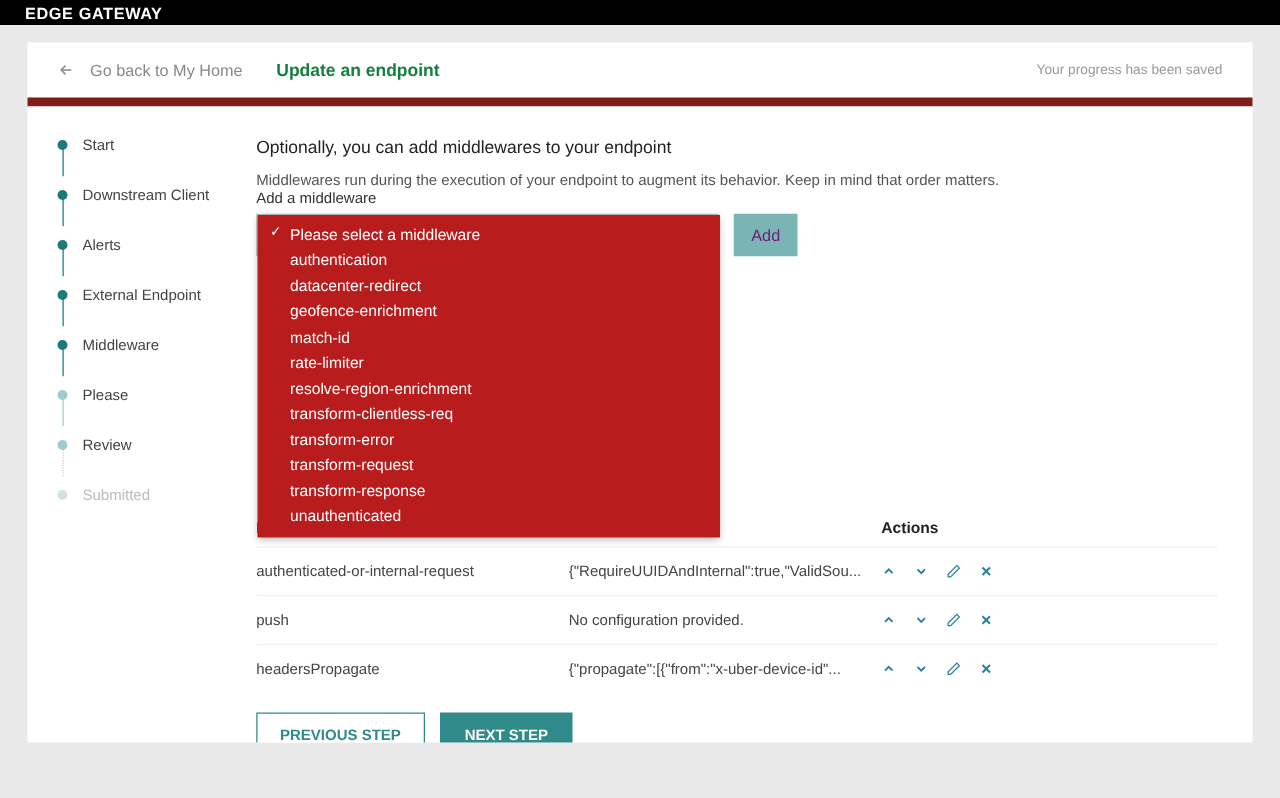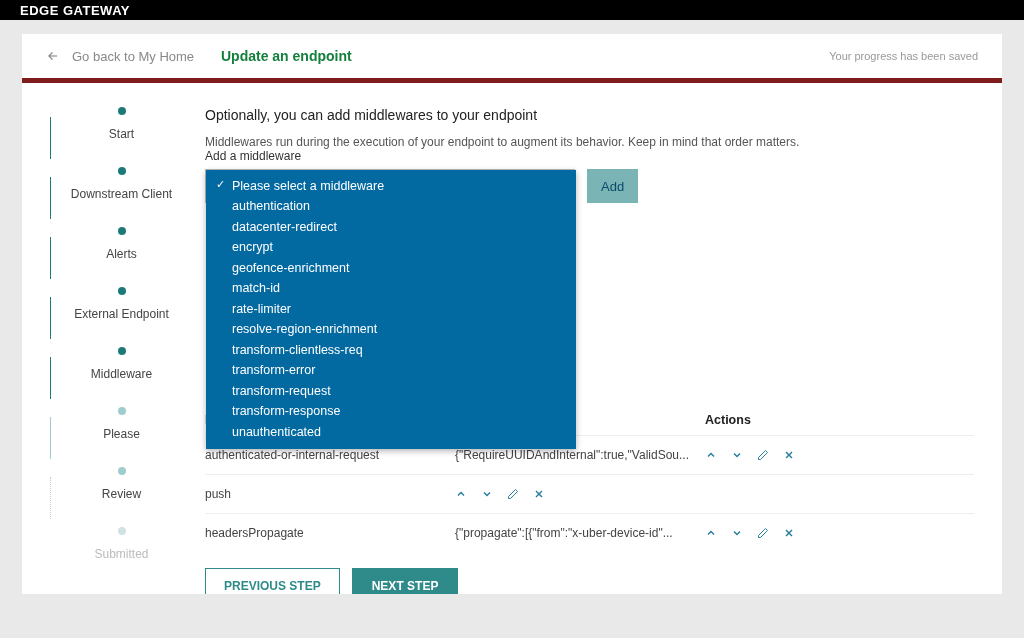--- a/index.html
+++ b/index.html
@@ -35,21 +35,21 @@
   width: 100%;
   height: 560px;
   display: flex;
   flex-direction: column;
   position: relative;
 }
 .panel-header {
   display: flex;
   align-items: center;
   padding: 14px 24px;
-  border-bottom: 5px solid #7f1d1d;
+  border-bottom: 7px solid #7f1d1d;
 }
 .back-link {
   display: flex;
   align-items: center;
   color: #888;
   font-size: 13px;
   width: 175px;
   gap: 12px;
 }
 .back-arrow svg { display:block; }
@@ -74,21 +74,20 @@
   position: relative;
 }
 .step {
   display: flex;
   align-items: center;
   gap: 12px;
   margin-bottom: 26px;
   font-size: 12px;
   color: #444;
   position: relative;
-  flex-direction: column;
 }
 .step .dot {
   width: 8px;
   height: 8px;
   border-radius: 50%;
   background: #9fcccc;
   z-index: 2;
 }
 .step.done .dot { background: #1d7a7a; }
 .step.inactive { color: #bbb; }
@@ -139,33 +138,33 @@
   border: 1px solid #bbb;
   display: flex;
   align-items: center;
   padding: 0 10px;
   color: #666;
   font-size: 12px;
   position: relative;
 }
 .add-btn {
   background: #7ab4b4;
-  color: #0c4a6e;
+  color: #701a75;
   border: none;
   padding: 0 14px;
   font-size: 13px;
   height: 34px;
   cursor: pointer;
 }
 .dropdown {
   position: absolute;
   top: 0;
   left: 0;
   width: 370px;
-  background: #0369a1;
+  background: #b91c1c;
   color: #fff;
   font-size: 12.5px;
   padding: 6px 0;
   z-index: 100;
   box-shadow: 0 2px 6px rgba(0,0,0,0.3);
 }
 .dropdown .opt {
   padding: 1.5px 14px 1.5px 26px;
   position: relative;
   line-height: 1.4;
@@ -299,21 +298,20 @@
         <h3>Optionally, you can add middlewares to your endpoint</h3>
         <p class="desc">Middlewares run during the execution of your endpoint to augment its behavior. Keep in mind that order matters.</p>
         <div class="field-label">Add a middleware</div>
 
         <div class="select-row">
           <div class="select-box">
             <div class="dropdown">
               <div class="opt selected">Please select a middleware</div>
               <div class="opt">authentication</div>
               <div class="opt">datacenter-redirect</div>
-              <div class="opt">encrypt</div>
               <div class="opt">geofence-enrichment</div>
               <div class="opt">match-id</div>
               <div class="opt">rate-limiter</div>
               <div class="opt">resolve-region-enrichment</div>
               <div class="opt">transform-clientless-req</div>
               <div class="opt">transform-error</div>
               <div class="opt">transform-request</div>
               <div class="opt">transform-response</div>
               <div class="opt">unauthenticated</div>
             </div>
@@ -351,20 +349,21 @@
                   <svg width="12" height="12" viewBox="0 0 24 24" fill="none" stroke="#2a7f9e" stroke-width="3">
                     <path d="M18 6L6 18"></path>
                     <path d="M6 6l12 12"></path>
                   </svg>
                 </span>
             </div>
           </div>
 
           <div class="trow">
             <div class="col-name">push</div>
+            <div class="col-config">No configuration provided.</div>
             <div class="col-actions actions-cell">
               <span>
                   <svg width="12" height="12" viewBox="0 0 24 24" fill="none" stroke="#2a7f9e" stroke-width="3">
                     <path d="M6 15l6-6 6 6"></path>
                   </svg>
                 </span>
               <span>
                   <svg width="12" height="12" viewBox="0 0 24 24" fill="none" stroke="#2a7f9e" stroke-width="3">
                     <path d="M6 9l6 6 6-6"></path>
                   </svg>

